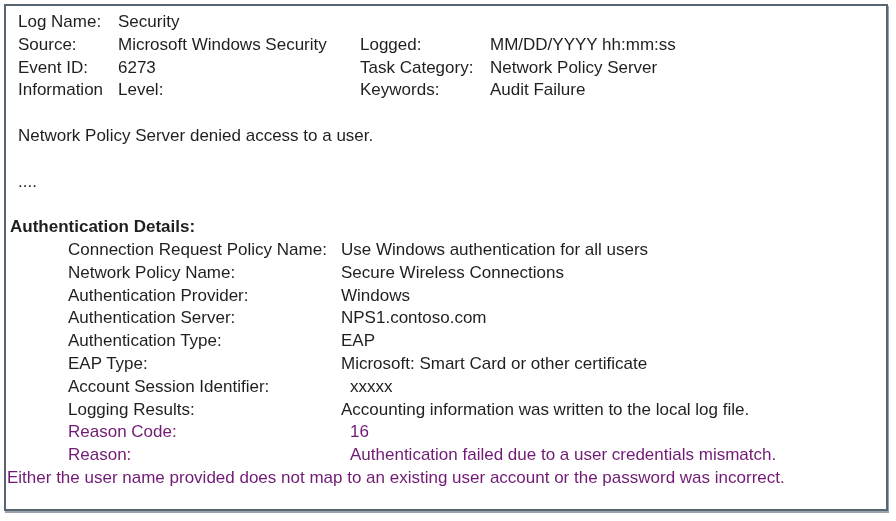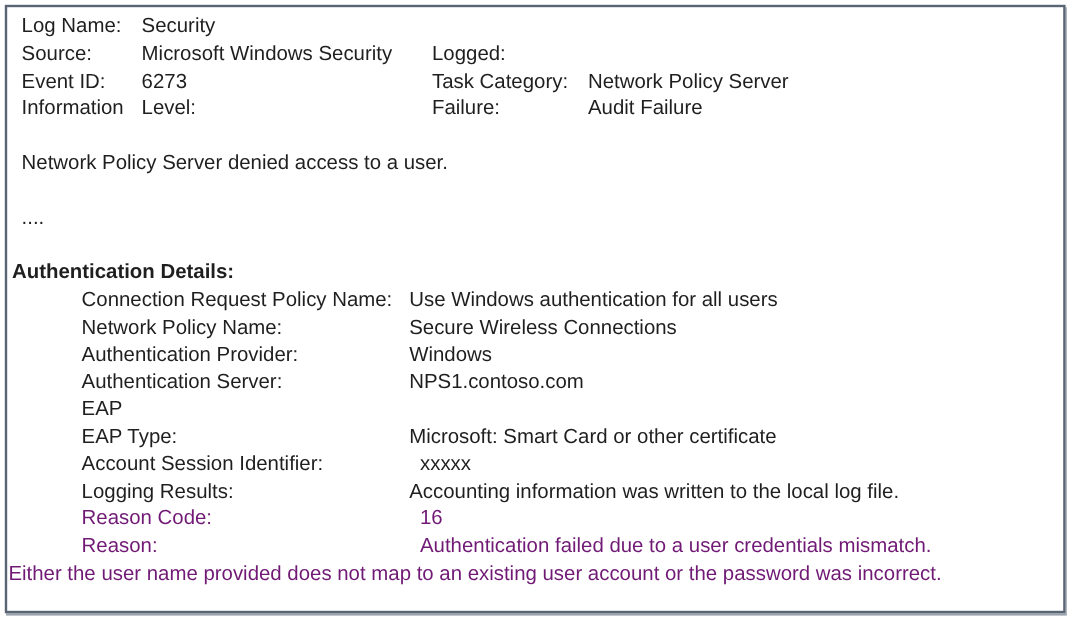--- a/index.html
+++ b/index.html
@@ -54,31 +54,32 @@
     <div class="line hrow">
       <span class="cell">Log Name:</span>
       <span class="cell">Security</span>
       <span class="cell"></span>
       <span class="cell"></span>
     </div>
     <div class="line hrow">
       <span class="cell">Source:</span>
       <span class="cell">Microsoft Windows Security</span>
       <span class="cell">Logged:</span>
+      <span class="cell">MM/DD/YYYY hh:mm:ss</span>
     </div>
     <div class="line hrow">
       <span class="cell">Event ID:</span>
       <span class="cell">6273</span>
       <span class="cell">Task Category:</span>
       <span class="cell">Network Policy Server</span>
     </div>
     <div class="line hrow">
       <span class="cell">Information</span>
       <span class="cell">Level:</span>
-      <span class="cell">Failure:</span>
+      <span class="cell">Keywords:</span>
       <span class="cell">Audit Failure</span>
     </div>
 
     <div class="line"></div>
     <div class="line">Network Policy Server denied access to a user.</div>
     <div class="line"></div>
     <div class="line">....</div>
     <div class="line"></div>
     <div class="line heading">Authentication Details:</div>
 
@@ -92,20 +93,21 @@
     </div>
     <div class="line drow">
       <span class="cell">Authentication Provider:</span>
       <span class="cell">Windows</span>
     </div>
     <div class="line drow">
       <span class="cell">Authentication Server:</span>
       <span class="cell">NPS1.contoso.com</span>
     </div>
     <div class="line drow">
+      <span class="cell">Authentication Type:</span>
       <span class="cell">EAP</span>
     </div>
     <div class="line drow">
       <span class="cell">EAP Type:</span>
       <span class="cell">Microsoft: Smart Card or other certificate</span>
     </div>
     <div class="line drow">
       <span class="cell">Account Session Identifier:</span>
       <span class="cell pad-val">xxxxx</span>
     </div>

